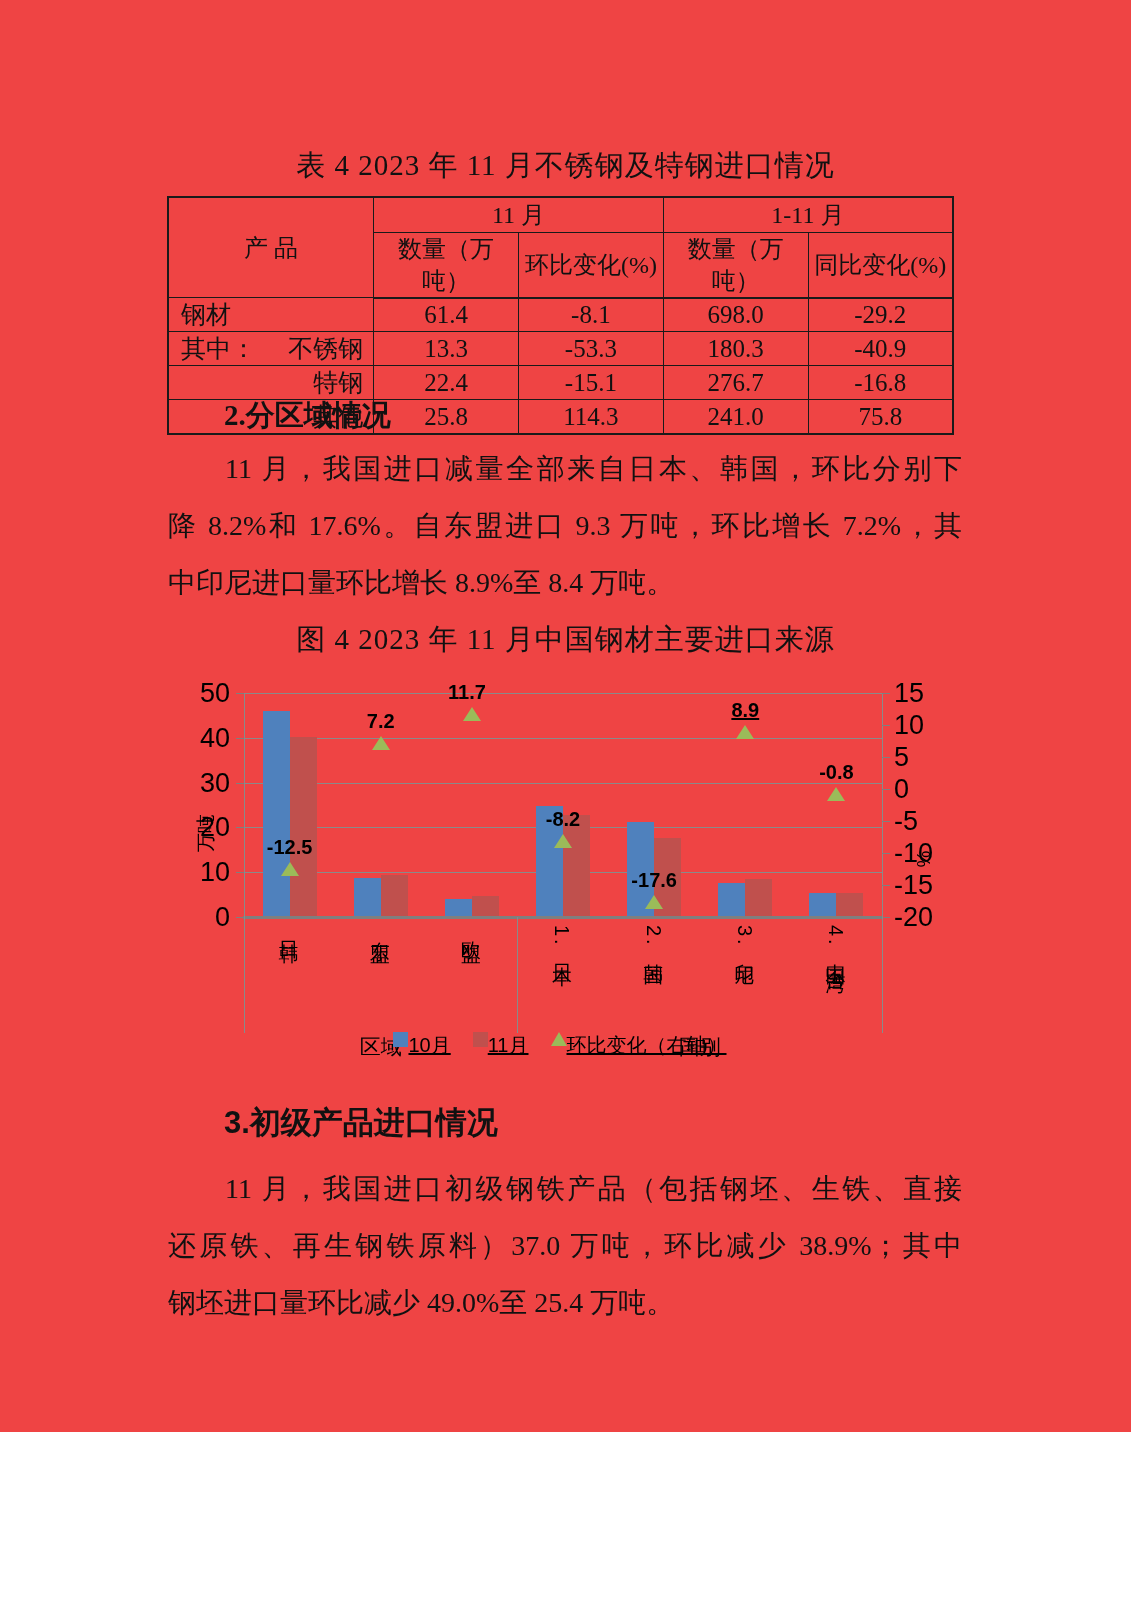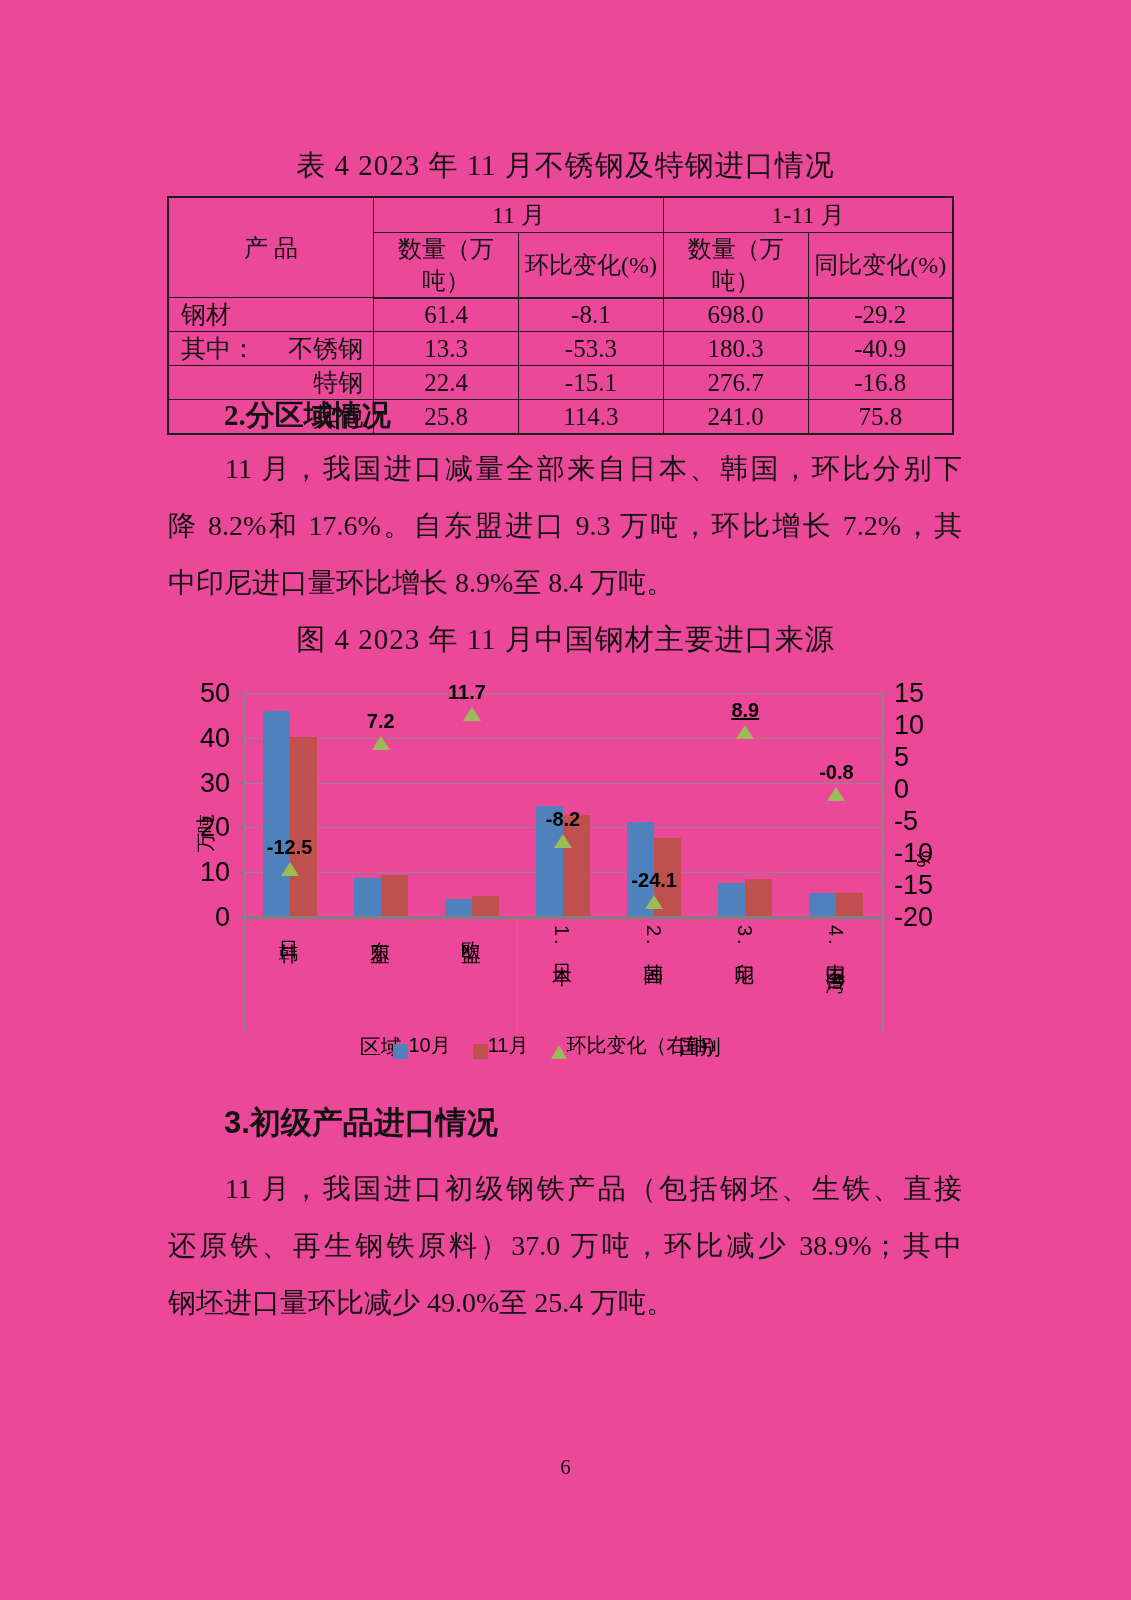--- a/index.html
+++ b/index.html
@@ -2,21 +2,21 @@
 <html><head>
 <meta charset="utf-8">
 <style>
   * { margin:0; padding:0; box-sizing:border-box; }
   html,body { background:#ffffff; }
   body {
     width:1131px; height:1600px; position:relative;
     font-family:"Liberation Serif","DejaVu Serif",serif;
     color:#111;
   }
-  .page { position:absolute; inset:0; width:1131px; height:1600px; background:#ec4899; overflow:hidden; }
+  .page { position:absolute; inset:0; width:1131px; height:1432px; background:#ef4444; overflow:hidden; }
 
   
   .table-title { position:absolute; top:146px; left:0; width:100%; text-align:center;
     font-size:29px; letter-spacing:1px; }
   table.data-table { position:absolute; left:167px; top:196px; width:787px;
     border-collapse:collapse; table-layout:fixed; font-size:24px; }
   table.data-table th, table.data-table td {
     border:1.6px solid #1a1a1a; font-weight:normal; text-align:center; padding:0; }
   table.data-table { border:2.5px solid #1a1a1a; }
   table.data-table thead tr.sub th { border-bottom:2.6px solid #1a1a1a; }
@@ -54,21 +54,21 @@
   .bar { }
   .tri { width:0; height:0; border-left:9px solid transparent; border-right:9px solid transparent; }
   .plabel { font-size:20px; font-weight:bold; color:#000; text-align:center; line-height:24px; }
   .catlab { display:flex; justify-content:center; align-items:flex-start; }
   .catlab span { writing-mode:vertical-rl; text-orientation:mixed; font-size:20px;
     letter-spacing:3px; color:#000; }
   .grouplab { font-size:21px; color:#000; text-align:center;margin-top:28px; }
   .axtitle { font-size:19px; color:#000; text-align:center; transform:rotate(-90deg); }
   .legend { position:absolute; left:0; top:366px; width:100%; display:flex;
     justify-content:center; align-items:center; gap:22px; font-size:20px; color:#000; }
-  .legend .item { display:flex; align-items:flex-end; gap:0; }
+  .legend .item { display:flex; align-items:flex-start; gap:0;text-decoration:underline; }
   .swatch { width:15px; height:15px; display:inline-block; }
   .ltri { width:0; height:0; border-left:8px solid transparent; border-right:8px solid transparent;
     border-bottom:14px solid #9BBB59; display:inline-block; }
 
   .page-number { position:absolute; top:1455px; left:0; width:100%; text-align:center;
     font-size:21px; }
 </style>
 </head>
 <body>
 
@@ -219,21 +219,21 @@
       <div class="abs bar" style="left: 356px; top: 140.344px; width: 27px; height: 109.656px; background: rgb(79, 129, 189);"></div>
       <div class="abs bar" style="left: 383px; top: 149.304px; width: 27px; height: 100.696px; background: rgb(192, 80, 77);"></div>
       <div class="abs tri" style="left: 374px; top: 168.48px; border-bottom: 14px solid rgb(155, 187, 89);"></div>
       <div class="abs plabel" style="left: 338px; top: 141.48px; width: 90px;">-8.2</div>
       <div class="abs catlab" style="left: 337.429px; top: 259px; width: 91.1429px; height: 150px;">
         <span>1.日本</span>
       </div>
       <div class="abs bar" style="left: 447.143px; top: 156.024px; width: 27px; height: 93.976px; background: rgb(79, 129, 189);"></div>
       <div class="abs bar" style="left: 474.143px; top: 172.152px; width: 27px; height: 77.848px; background: rgb(192, 80, 77);"></div>
       <div class="abs tri" style="left: 465.143px; top: 228.64px; border-bottom: 14px solid rgb(155, 187, 89);"></div>
-      <div class="abs plabel" style="left: 429.143px; top: 201.64px; width: 90px;">-24.1</div>
+      <div class="abs plabel" style="left: 429.143px; top: 201.64px; width: 90px;">-17.6</div>
       <div class="abs catlab" style="left: 428.571px; top: 259px; width: 91.1429px; height: 150px;">
         <span>2.韩国</span>
       </div>
       <div class="abs bar" style="left: 538.286px; top: 216.504px; width: 27px; height: 33.496px; background: rgb(79, 129, 189);"></div>
       <div class="abs bar" style="left: 565.286px; top: 213.368px; width: 27px; height: 36.632px; background: rgb(192, 80, 77);"></div>
       <div class="abs tri" style="left: 556.286px; top: 59.04px; border-bottom: 14px solid rgb(155, 187, 89);"></div>
       <div class="abs plabel" style="left: 520.286px; top: 32.04px; width: 90px; text-decoration: underline;">8.9</div>
       <div class="abs catlab" style="left: 519.714px; top: 259px; width: 91.1429px; height: 150px;">
         <span>3.印尼</span>
       </div>

